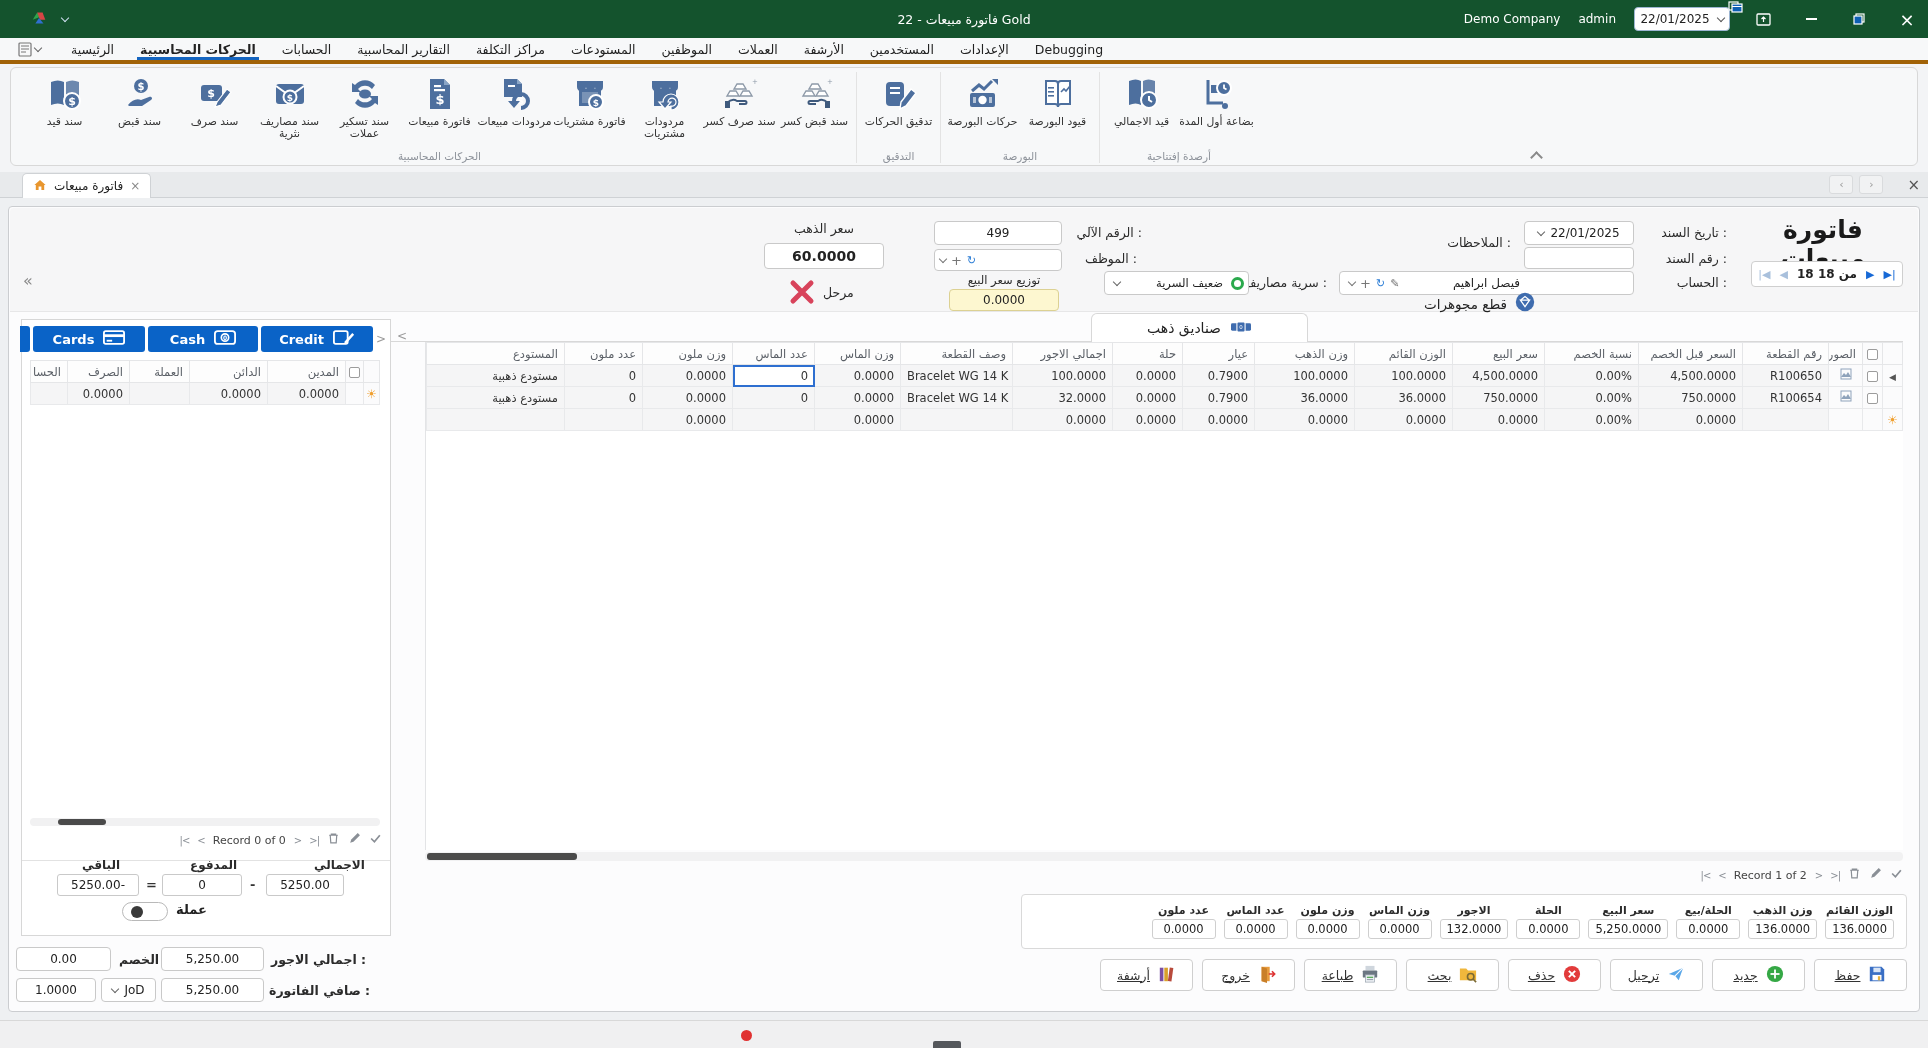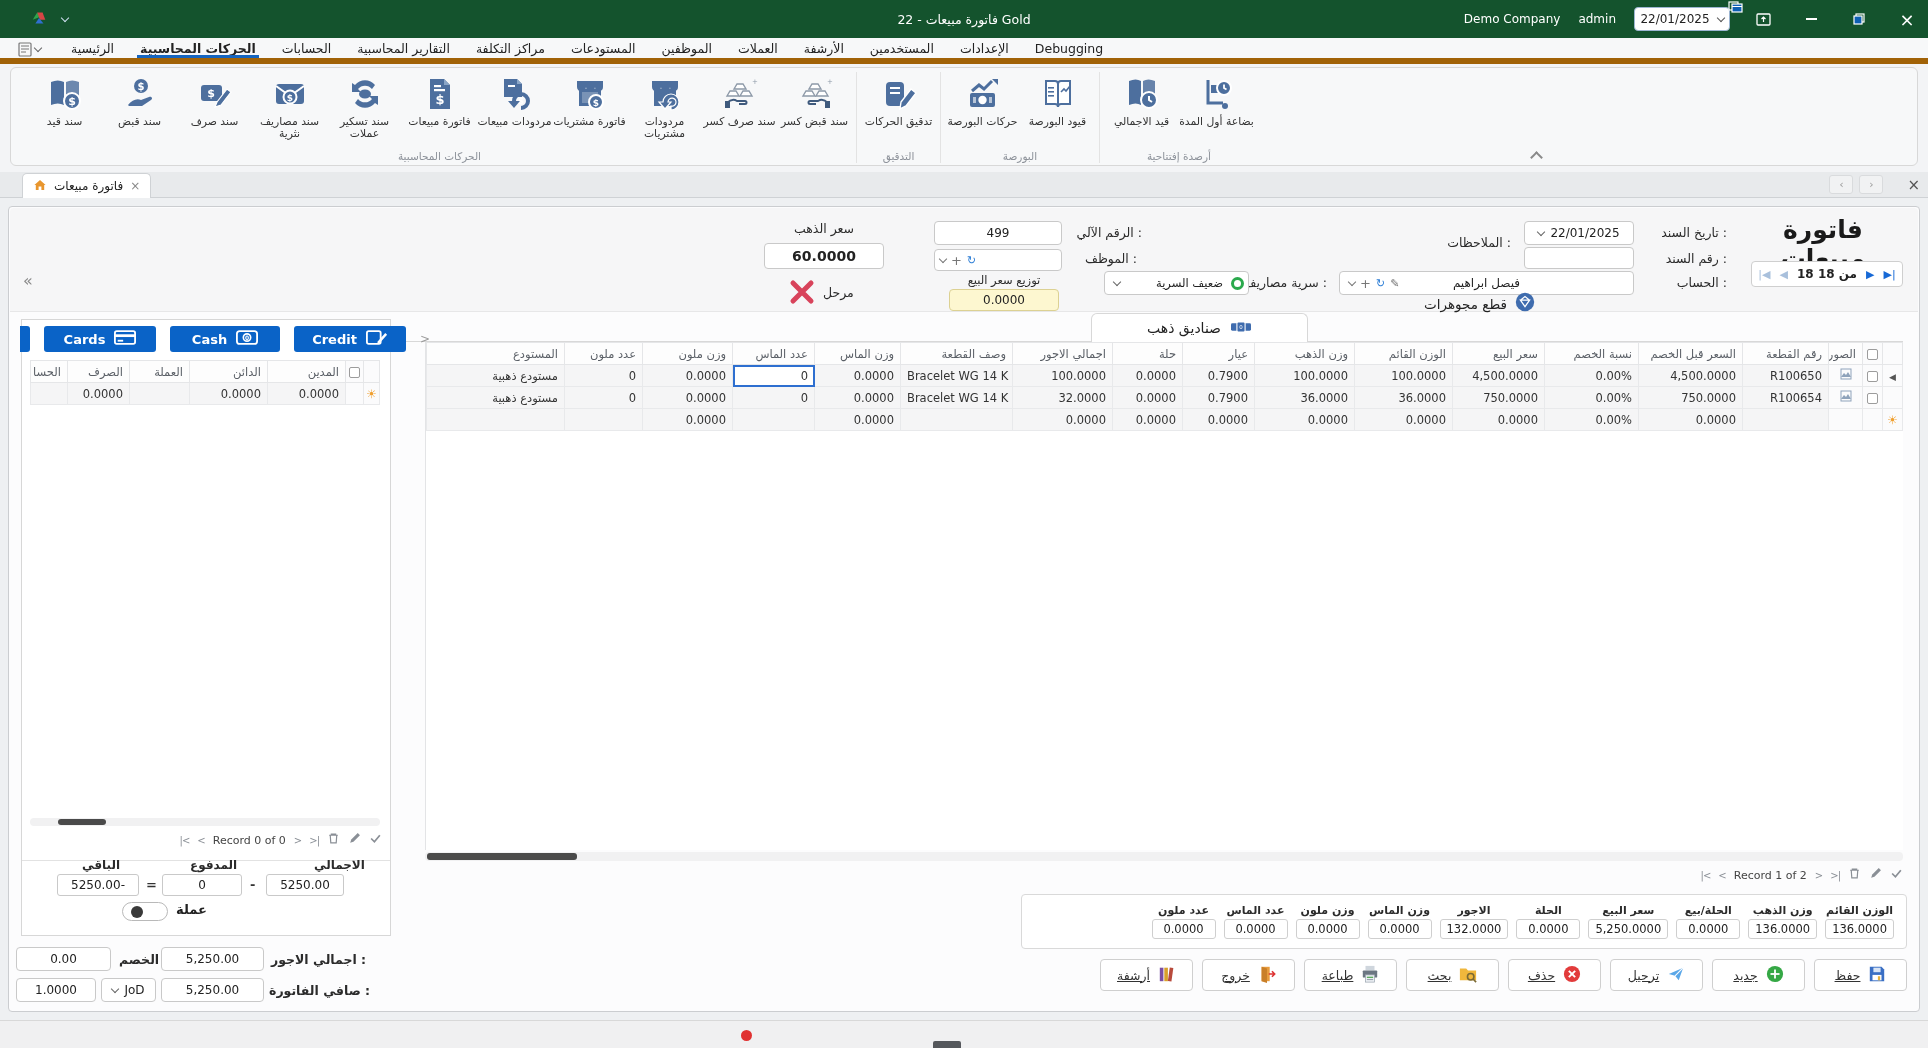--- a/index.html
+++ b/index.html
@@ -8,21 +8,21 @@
   
   .titlebar{position:absolute;top:0;left:0;width:100%;height:38px;background:#14532d;color:#fff;display:flex;align-items:center}
   .tb-title{position:absolute;left:0;right:0;text-align:center;font-size:12.5px;direction:ltr}
   .tb-left{display:flex;align-items:center;gap:14px;padding-left:30px;z-index:2}
   .tb-right{position:absolute;right:6px;display:flex;align-items:center;gap:18px;z-index:2}
   .datebox{background:#fff;color:#222;border-radius:4px;height:24px;width:96px;display:flex;align-items:center;justify-content:center;gap:8px;font-size:12px;position:relative;border:1px solid #9db6d2}
   .calpop{position:absolute;top:-8px;right:-14px}
   .winbtn{width:30px;height:26px;display:flex;align-items:center;justify-content:center;color:#fff;font-size:15px}
   .chev{display:inline-block;width:6px;height:6px;border-right:1.5px solid currentColor;border-bottom:1.5px solid currentColor;transform:rotate(45deg);margin-top:-3px}
   
-  .menubar{position:absolute;top:38px;left:0;width:100%;height:26px;background:#f7f8f9;display:flex;align-items:stretch;padding-left:58px;border-bottom:6px solid #a16207}
+  .menubar{position:absolute;top:38px;left:0;width:100%;height:26px;background:#f7f8f9;display:flex;align-items:stretch;padding-left:58px;border-bottom:4px solid #a16207}
   .menu-item{display:flex;align-items:center;padding:0 13px;font-size:12.5px;color:#222;position:relative}
   .menu-item.active{font-weight:bold}
   .menu-item.active:after{content:"";position:absolute;left:10px;right:10px;bottom:0;height:3px;background:#1565c0}
   .menu-burger{position:absolute;left:18px;top:4px;color:#666;display:flex;gap:3px;align-items:center}
   
   .ribbon{position:absolute;top:64px;left:0;width:100%;height:108px;background:#f3f4f6}
   .ribbon-panel{position:absolute;left:10px;right:10px;top:3px;bottom:6px;border:1px solid #d8d8d8;border-radius:6px;background:#f7f8f9;display:flex;align-items:stretch;padding:4px 6px 2px 12px}
   .rgroup{display:flex;flex-direction:column;justify-content:space-between;padding:0 4px}
   .rgroup + .rgroup{border-left:1px solid #e3e3e3}
   .ritems{display:flex}
@@ -66,21 +66,21 @@
   .cbx{display:inline-block;width:11px;height:11px;border:1px solid #9c9c9c;border-radius:2px;background:#fff;vertical-align:middle}
   .sun{color:#f0a030;font-size:12px}
   .rowarrow{color:#555;font-size:9px}
   .hscroll{position:absolute;left:416px;right:16px;top:645px;height:9px;background:#f1f1f2;border-radius:4px}
   .hscroll .thumb{position:absolute;left:2px;top:1px;width:150px;height:7px;background:#4a4a4a;border-radius:3px}
   .dsnav{display:flex;align-items:center;gap:8px;direction:ltr;font-size:11px;color:#444}
   .dsnav .arr{color:#8a8f96;font-size:10px;letter-spacing:-1px}
   .gridnav{position:absolute;right:16px;top:658px;height:20px}
   
   .lpanel{position:absolute;left:12px;top:112px;width:370px;height:617px;background:#fff;border:1px solid #d7d7d7}
-  .paybtns{position:absolute;left:4px;top:6px;display:flex;gap:14px;align-items:center}
+  .paybtns{position:absolute;left:4px;top:6px;display:flex;gap:3px;align-items:center}
   .paybtn{height:26px;background:#0a63c7;border-radius:3px;color:#fff;font-weight:bold;font-size:13px;display:flex;align-items:center;justify-content:center;gap:9px;padding:0 12px}
   .paysliver{width:10px;height:26px;background:#0a63c7;border-radius:0 3px 3px 0;margin-left:-6px}
   .panelchev{color:#9a9a9a;font-size:12px}
   .minigridwrap{position:absolute;left:8px;right:10px;top:40px}
   .pscroll{position:absolute;left:8px;right:10px;top:498px;height:8px;background:#f1f1f2;border-radius:4px}
   .pscroll .thumb{position:absolute;left:28px;top:1px;width:48px;height:6px;background:#4a4a4a;border-radius:3px}
   .pnav{position:absolute;right:8px;top:512px}
   .psep{position:absolute;left:0;right:0;top:540px;border-top:1px solid #e2e2e2}
   .ptlabel{position:absolute;top:538px;font-weight:bold;font-size:12px;color:#2b2b2b}
   .ptfld{position:absolute;top:554px;height:22px;background:#fff;border:1px solid #c9c9c9;border-radius:3px;display:flex;align-items:center;justify-content:center;font-size:12px}

